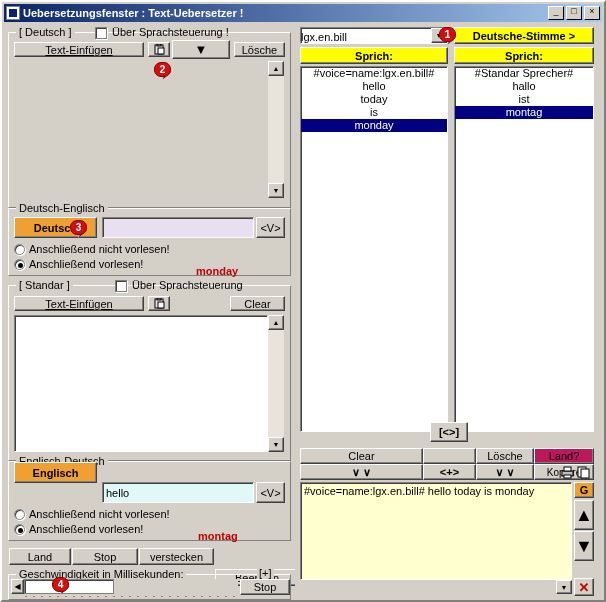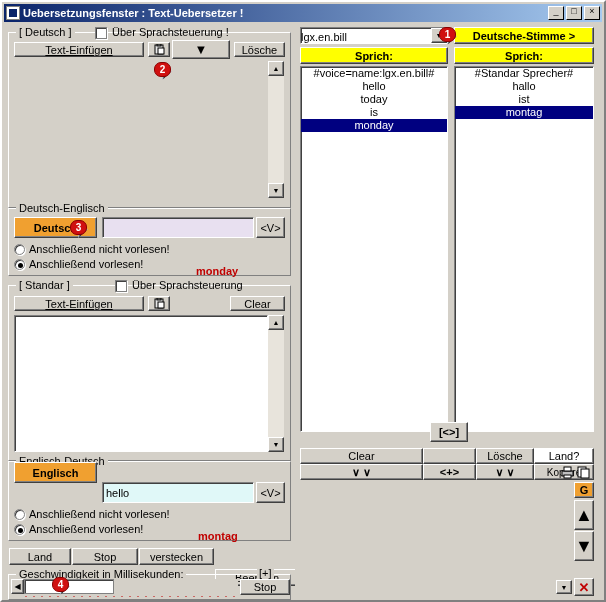--- a/index.html
+++ b/index.html
@@ -396,21 +396,21 @@
     <span style="font-weight:bold;">[&lt;&gt;]</span>
   </div>
 
   <div class="btn" style="position:absolute; left:298px; top:446px; width:123px; height:16px;">
       <span>Clear</span>
     </div>
   <div class="btn" style="position:absolute; left:421px; top:446px; width:53px; height:16px;"></div>
   <div class="btn" style="position:absolute; left:474px; top:446px; width:58px; height:16px;">
       <span>Lösche</span>
     </div>
-  <div class="btn" style="position:absolute; left:532px; top:446px; width:60px; height:16px; background:#ffffff;">
+  <div class="btn" style="position:absolute; left:532px; top:446px; width:60px; height:16px; background:#be185d;">
       <span>Land?</span>
     </div>
 
   <div class="btn" style="position:absolute; left:298px; top:462px; width:123px; height:16px; font-weight:bold;">
       <span>∨  ∨</span>
     </div>
   <div class="btn" style="position:absolute; left:421px; top:462px; width:53px; height:16px; font-weight:bold;">
       <span>&lt;+&gt;</span>
     </div>
   <div class="btn" style="position:absolute; left:474px; top:462px; width:58px; height:16px; font-weight:bold;">
@@ -425,20 +425,23 @@
         <rect x="2" y="5" width="11" height="5" fill="#c0c0c0" stroke="#000"></rect>
         <rect x="4" y="1" width="7" height="4" fill="#fff" stroke="#000"></rect>
         <rect x="4" y="9" width="7" height="3" fill="#fff" stroke="#000"></rect>
       </svg>
     <svg width="14" height="13" viewBox="0 0 14 13">
         <rect x="1" y="1" width="8" height="10" fill="#fff" stroke="#000"></rect>
         <rect x="4" y="3" width="8" height="9" fill="#fff" stroke="#000"></rect>
       </svg>
   </div>
 
+  <div class="txtarea" style="left:298px; top:480px; width:272px; height:98px; background:#ffffd0;">
+    <span>#voice=name:lgx.en.bill# hello today is monday</span>
+  </div>
 
   <div class="btn" style="position:absolute; left:572px; top:480px; width:20px; height:16px; background:#f0a030; font-weight:bold;">
       <span>G</span>
     </div>
 
   <div class="btn" style="position:absolute; left:572px; top:498px; width:20px; height:30px;">
     <span style="font-size:18px; line-height:1;">▲</span>
   </div>
   <div class="btn" style="position:absolute; left:572px; top:529px; width:20px; height:30px;">
     <span style="font-size:18px; line-height:1;">▼</span>

